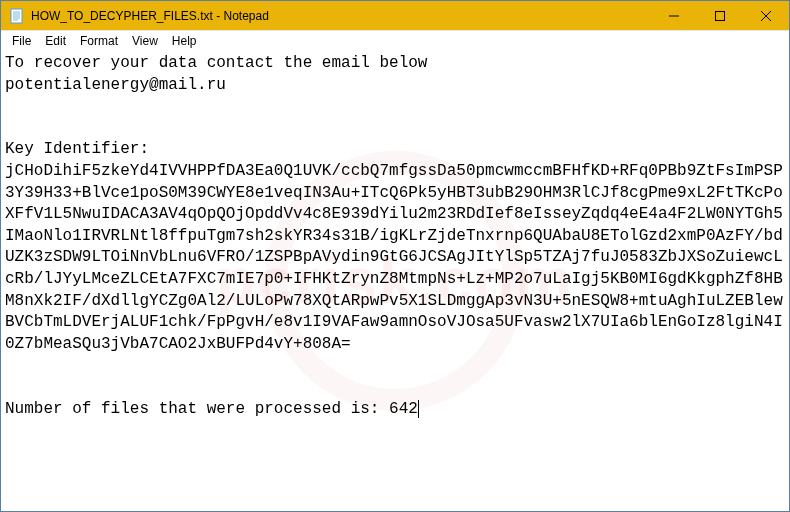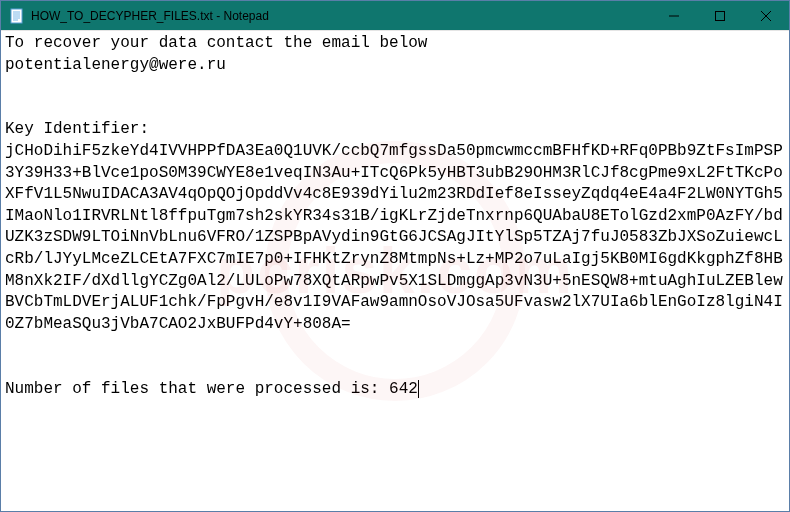--- a/index.html
+++ b/index.html
@@ -17,21 +17,21 @@
     .window {
       width: 790px;
       height: 512px;
       border: 1px solid #5a7ea8;
       background: #fff;
       display: flex;
       flex-direction: column;
     }
     .titlebar {
       height: 30px;
-      background: #0f766e;
+      background: #eab308;
       display: flex;
       align-items: center;
       border-bottom: 1px solid #e5e5e5;
     }
     .titlebar-icon {
       width: 16px;
       height: 16px;
       margin-left: 8px;
       margin-right: 6px;
       display: inline-flex;
@@ -147,23 +147,30 @@
       </button>
       <button class="win-btn close">
         <svg width="10" height="10" viewBox="0 0 10 10">
             <line x1="0" y1="0" x2="10" y2="10" stroke="#000" stroke-width="1"></line>
             <line x1="10" y1="0" x2="0" y2="10" stroke="#000" stroke-width="1"></line>
           </svg>
       </button>
     </div>
   </div>
 
+  <div class="menubar">
+    <span class="menu-item">File</span>
+    <span class="menu-item">Edit</span>
+    <span class="menu-item">Format</span>
+    <span class="menu-item">View</span>
+    <span class="menu-item">Help</span>
+  </div>
 
   <div class="content"><div class="watermark-circle"></div><div class="watermark">pcrisk.com</div><span>To recover your data contact the email below</span>
-<span>potentialenergy@were.ru</span>
+<span>potentialenergy@mail.ru</span>
 <span></span>
 <span></span>
 <span>Key Identifier:</span>
 <span>jCHoDihiF5zkeYd4IVVHPPfDA3Ea0Q1UVK/ccbQ7mfgssDa50pmcwmccmBFHfKD+RFq0PBb9ZtFsImPSP3Y39H33+BlVce1poS0M39CWYE8e1veqIN3Au+ITcQ6Pk5yHBT3ubB29OHM3RlCJf8cgPme9xL2FtTKcPoXFfV1L5NwuIDACA3AV4qOpQOjOpddVv4c8E939dYilu2m23RDdIef8eIsseyZqdq4eE4a4F2LW0NYTGh5IMaoNlo1IRVRLNtl8ffpuTgm7sh2skYR34s31B/igKLrZjdeTnxrnp6QUAbaU8ETolGzd2xmP0AzFY/bdUZK3zSDW9LTOiNnVbLnu6VFRO/1ZSPBpAVydin9GtG6JCSAgJItYlSp5TZAj7fuJ0583ZbJXSoZuiewcLcRb/lJYyLMceZLCEtA7FXC7mIE7p0+IFHKtZrynZ8MtmpNs+Lz+MP2o7uLaIgj5KB0MI6gdKkgphZf8HBM8nXk2IF/dXdllgYCZg0Al2/LULoPw78XQtARpwPv5X1SLDmggAp3vN3U+5nESQW8+mtuAghIuLZEBlewBVCbTmLDVErjALUF1chk/FpPgvH/e8v1I9VAFaw9amnOsoVJOsa5UFvasw2lX7UIa6blEnGoIz8lgiN4I0Z7bMeaSQu3jVbA7CAO2JxBUFPd4vY+808A=</span>
 <span></span>
 <span></span>
 <span>Number of files that were processed is: </span><span>642</span><span class="caret"></span></div>
 
 </div>
 

